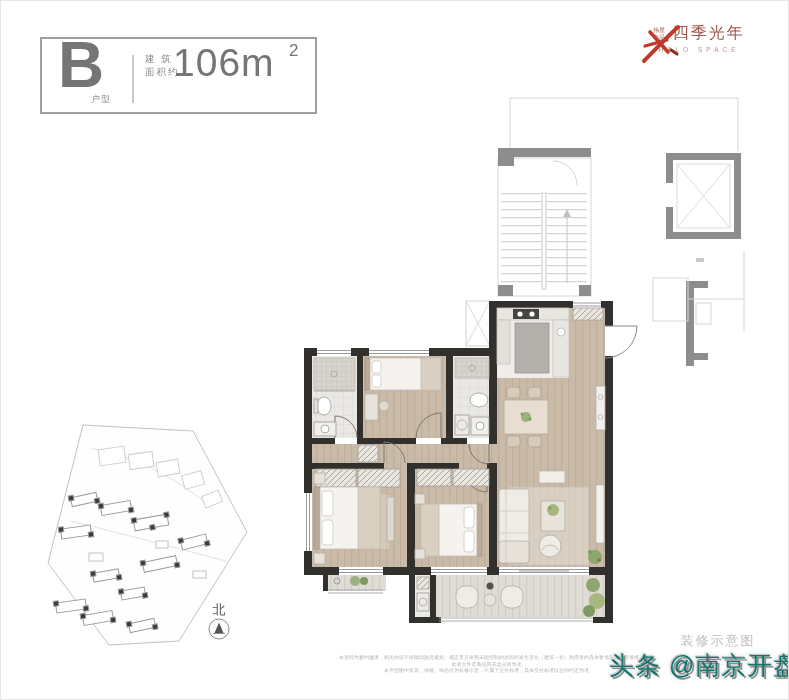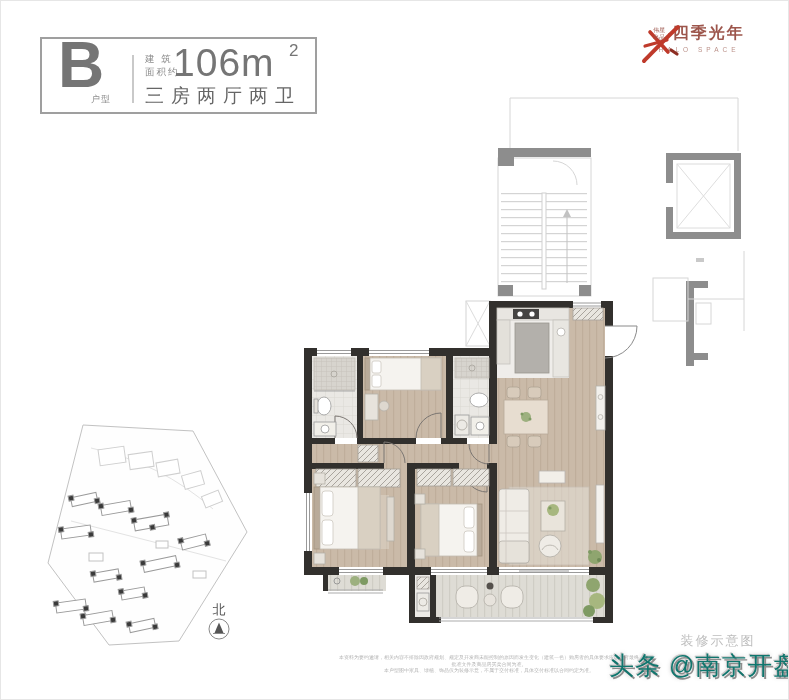--- a/index.html
+++ b/index.html
@@ -19,21 +19,21 @@
   .area-sup{position:absolute;left:247px;top:2px;font-size:17px;color:var(--c-header-gray,#757575);}
   .layout-desc{position:absolute;left:103px;top:44px;font-size:19px;color:#666;
                letter-spacing:7px;white-space:nowrap;}
   
   .brand{position:absolute;left:636px;top:22px;width:124px;text-align:center;}
   .brand-mark{display:block;margin:0 auto 2px auto;color:var(--c-brand-red,#bf3a2b);}
   .brand-line{display:flex;align-items:center;justify-content:center;gap:2px;}
   .brand-prefix{display:flex;flex-direction:column;font-size:6px;line-height:7px;
                 color:var(--c-brand-text,#9d564c);filter:blur(.4px);}
   .brand-sep{font-size:10px;color:var(--c-brand-text,#9d564c);}
-  .brand-name{font-size:16px;font-weight:bold;color:var(--c-brand-text,#9d564c);letter-spacing:2px;}
+  .brand-name{font-size:16px;font-weight:normal;color:var(--c-brand-text,#9d564c);letter-spacing:2px;}
   .brand-sub{margin-top:2px;font-size:6.5px;letter-spacing:4px;color:var(--c-brand-sub,#bb9189);}
   
   .plan-caption{position:absolute;left:672px;top:631px;width:90px;font-size:13px;
                 color:#bdbdbd;letter-spacing:2px;text-align:center;}
   .disclaimer{position:absolute;left:338px;top:653px;width:300px;text-align:center;
               font-size:5px;line-height:6.5px;color:#b3b3b3;}
   .watermark{position:absolute;left:608px;top:648px;width:178px;font-size:25px;font-weight:normal;
              color:#0f766e;letter-spacing:1px;white-space:nowrap;
              text-shadow:2px 2px 0 #8d8d8d, -1px -1px 0 #c7c7c7, 0 0 4px rgba(90,90,90,.45);}
   svg{position:absolute;left:0;top:0;}
@@ -45,21 +45,20 @@
 
 <div class="page">
 
   <div class="spec-box">
     <div class="unit-letter">B</div>
     <div class="unit-caption">户型</div>
     <div class="spec-divider"></div>
     <div class="area-label"><span>建 筑</span><br><span>面积约</span></div>
     <div class="area-value">106m</div>
     <div class="area-sup">2</div>
-    <div class="layout-desc">三房两厅两卫</div>
   </div>
 
   <div class="brand">
     <svg class="brand-mark" width="46" height="42" viewBox="0 0 46 42">
       <g stroke="currentColor" stroke-linecap="round" fill="none">
         <path d="M7,38 C15,30 31,13 41,4" stroke-width="4"></path>
         <path d="M13,9 L31,29" stroke-width="3.6"></path>
         <path d="M8,23 L30,17" stroke-width="3.2"></path>
         <path d="M34,27 L40,31" stroke-width="3.2" stroke="#8e2f24"></path>
       </g>

